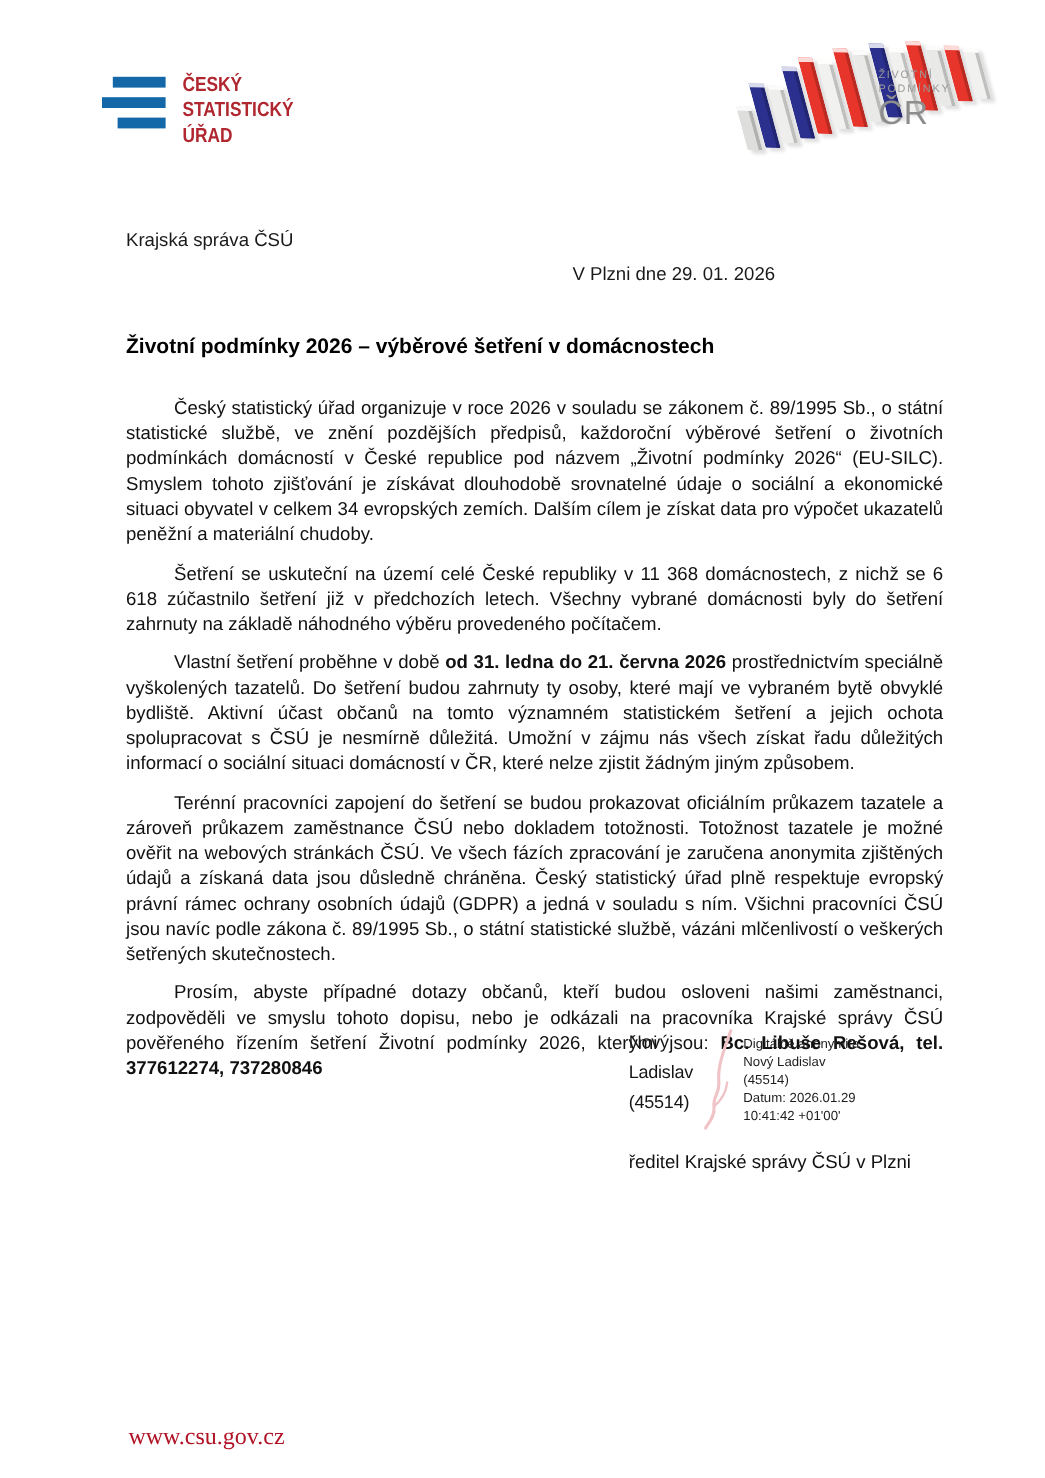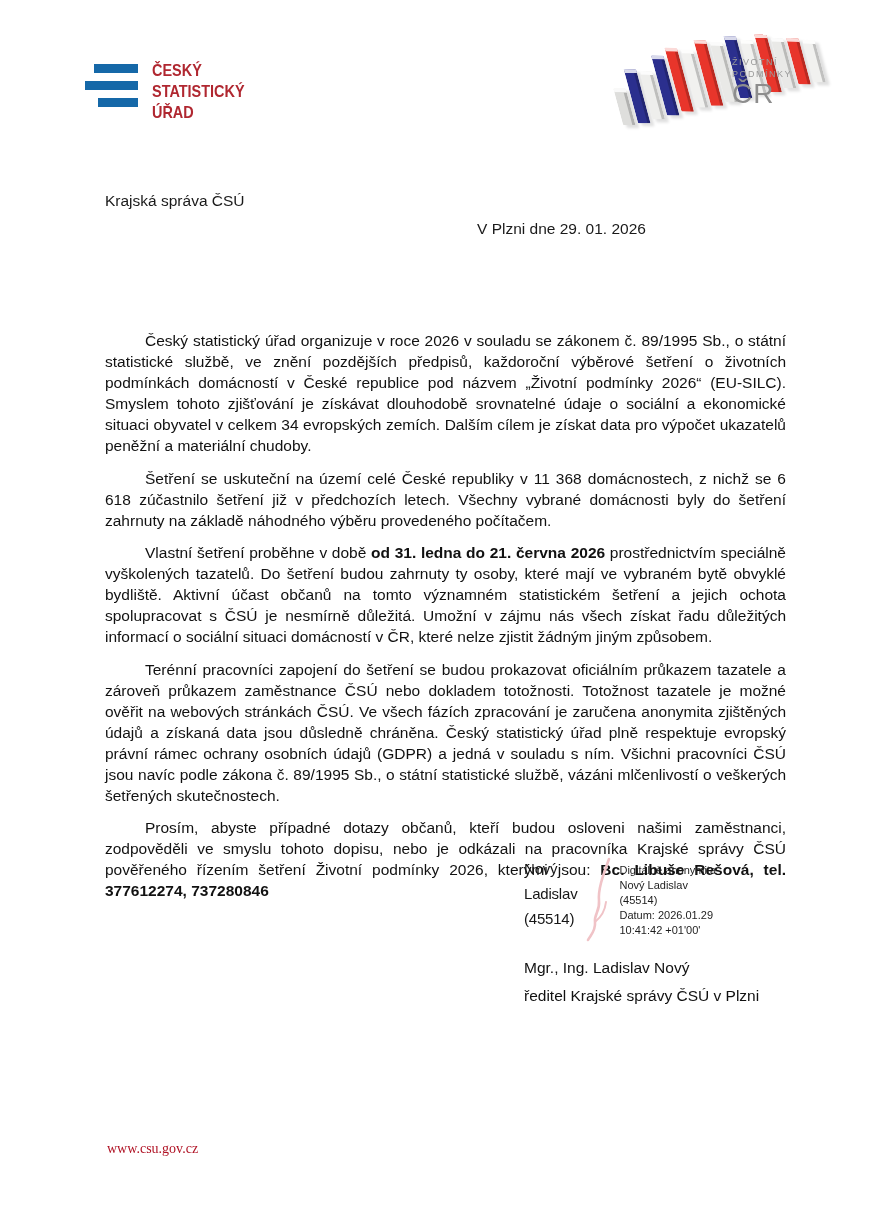--- a/index.html
+++ b/index.html
@@ -49,22 +49,22 @@
 
   
   .sig { position:absolute; left:524px; top:856px; }
   .sig-row { display:flex; align-items:flex-start; }
   .sig-name { font-size:15px; line-height:25px; color:#161616; letter-spacing:-0.2px; white-space:nowrap; }
   .sig-ribbon { margin:0 4px 0 8px; }
   .sig-details { font-size:11px; line-height:15px; padding-top:7px; width:108px; color:#1d1d1d; }
   .sig-under { margin-top:8px; font-size:15.5px; line-height:28px; color:#111; white-space:nowrap; }
 
   
-  .footer { position:absolute; left:107px; top:1141px;
-            font-family:"Liberation Serif", serif; font-size:14px; color:#b01325; }
+  .footer { position:absolute; left:107px; top:1186px;
+            font-family:"Liberation Serif", serif; font-size:20px; color:#b01325; }
   .footer a { color:#b01325; text-decoration:none; }
 </style>
 </head>
 <body>
 
 <div class="page">
 
   <div class="logo-csu">
     <div class="bar b1"></div>
     <div class="bar b2"></div>
@@ -95,20 +95,21 @@
       </div>
     <div class="silc-text">
       <div class="silc-line">ŽIVOTNÍ</div>
       <div class="silc-line">PODMÍNKY</div>
       <div class="silc-cr">ČR</div>
     </div>
   </div>
 
   <div class="office">Krajská správa ČSÚ</div>
   <div class="dateline">V Plzni dne 29. 01. 2026</div>
+  <div class="title">Životní podmínky 2026 – výběrové šetření v domácnostech</div>
 
   <div class="content">
     <p class="para"><span>Český statistický úřad organizuje v roce 2026 v souladu se zákonem č. 89/1995 Sb., o státní statistické službě, ve znění pozdějších předpisů, každoroční výběrové šetření o životních podmínkách domácností v České republice pod názvem „Životní podmínky 2026“ (EU-SILC). Smyslem tohoto zjišťování je získávat dlouhodobě srovnatelné údaje o sociální a ekonomické situaci obyvatel v celkem 34 evropských zemích. Dalším cílem je získat data pro výpočet ukazatelů peněžní a materiální chudoby.</span></p>
     <p class="para"><span>Šetření se uskuteční na území celé České republiky v 11 368 domácnostech, z nichž se 6 618 zúčastnilo šetření již v předchozích letech. Všechny vybrané domácnosti byly do šetření zahrnuty na základě náhodného výběru provedeného počítačem.</span></p>
     <p class="para"><span>Vlastní šetření proběhne v době </span><span class="b">od 31. ledna do 21. června 2026</span><span> prostřednictvím speciálně vyškolených tazatelů. Do šetření budou zahrnuty ty osoby, které mají ve vybraném bytě obvyklé bydliště. Aktivní účast občanů na tomto významném statistickém šetření a jejich ochota spolupracovat s ČSÚ je nesmírně důležitá. Umožní v zájmu nás všech získat řadu důležitých informací o sociální situaci domácností v ČR, které nelze zjistit žádným jiným způsobem.</span></p>
     <p class="para"><span>Terénní pracovníci zapojení do šetření se budou prokazovat oficiálním průkazem tazatele a zároveň průkazem zaměstnance ČSÚ nebo dokladem totožnosti. Totožnost tazatele je možné ověřit na webových stránkách ČSÚ. Ve všech fázích zpracování je zaručena anonymita zjištěných údajů a získaná data jsou důsledně chráněna. Český statistický úřad plně respektuje evropský právní rámec ochrany osobních údajů (GDPR) a jedná v souladu s ním. Všichni pracovníci ČSÚ jsou navíc podle zákona č. 89/1995 Sb., o státní statistické službě, vázáni mlčenlivostí o veškerých šetřených skutečnostech.</span></p>
     <p class="para"><span>Prosím, abyste případné dotazy občanů, kteří budou osloveni našimi zaměstnanci, zodpověděli ve smyslu tohoto dopisu, nebo je odkázali na pracovníka Krajské správy ČSÚ pověřeného řízením šetření Životní podmínky 2026, kterými jsou: </span><span class="b">Bc. Libuše Rešová, tel. 377612274, 737280846</span></p>
   </div>
 
   <div class="sig">
@@ -126,21 +127,20 @@
       </div>
       <div class="sig-details">
           <div>Digitálně anonymita</div>
           <div>Nový Ladislav</div>
           <div>(45514)</div>
           <div>Datum: 2026.01.29</div>
           <div>10:41:42 +01'00'</div>
         </div>
     </div>
     <div class="sig-under">
-      <div>Mgr., Ing. Ladislav Nový</div>
       <div>ředitel Krajské správy ČSÚ v Plzni</div>
     </div>
   </div>
 
   <div class="footer">
     <a href="#">www.csu.gov.cz</a>
   </div>
 
 </div>
 

